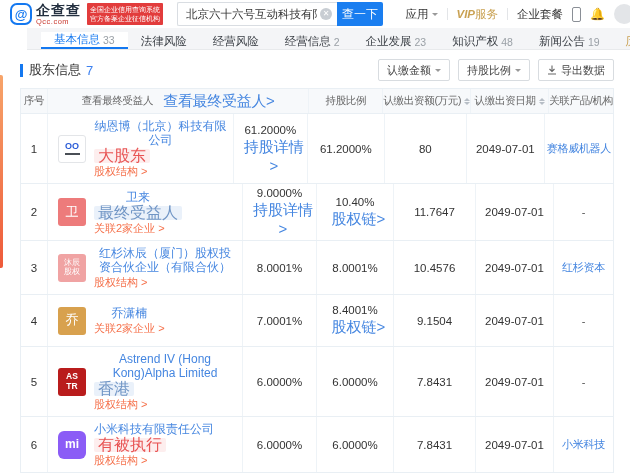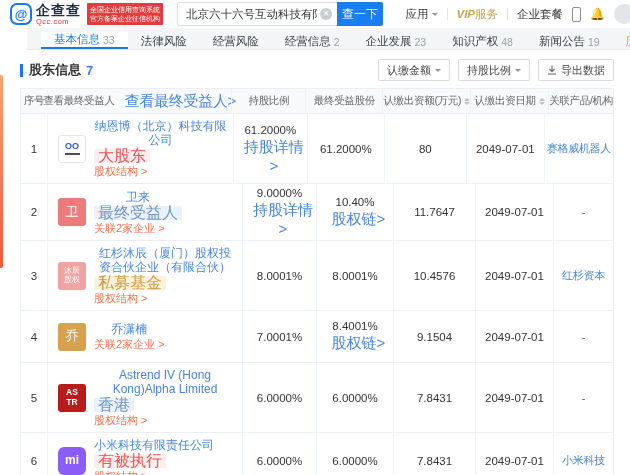--- a/index.html
+++ b/index.html
@@ -36,21 +36,21 @@
   
   .tabbar { height:22px; background:#f4f5f7; display:flex; align-items:flex-end; padding-left:14px; border-bottom:1px solid #e8eaec;margin-left:27px; }
   .tab { display:flex; align-items:center; padding:0 13px; font-size:11.5px; color:#3a3f45; cursor:pointer; white-space:nowrap; }
   .tab .cnt { color:#9aa0a6; margin-left:3px; font-size:10.5px; }
   .tab.active { background:#fff; color:#1478f0; border-bottom:2px solid #1478f0; }
   .tab.gold { color:#c9a152; }
 
   
   .content { padding:6px 16px 0 20px; }
   .sec-head { display:flex; justify-content:space-between; align-items:center; height:28px; }
-  .sec-title { display:flex; align-items:center; font-size:13px; font-weight:bold; color:#333; }
+  .sec-title { display:flex; align-items:center; font-size:13px; font-weight:normal; color:#333; }
   .accent-bar { width:3px; height:13px; background:#1478f0; margin-right:6px; }
   .sec-count { color:#3d81f0; margin-left:5px; }
   .btn-row { display:flex; gap:8px; }
   .btn { height:22px; border:1px solid #d8dce0; background:#fff; font-size:11px; color:#444; display:flex;
     align-items:center; padding:0 8px; border-radius:2px; gap:4px; cursor:pointer; }
 
   
   .stable { border:1px solid #e9eff4; margin-top:4px; }
   .t-head { display:flex; background:#f7f9fb; height:24px; align-items:center; font-size:10.5px; color:#666; }
   .t-row { display:flex; border-top:1px solid #e9eff4; align-items:stretch; min-height:52px; }
@@ -190,21 +190,20 @@
   </div>
 
   <div class="stable">
     <div class="t-head">
       <div class="h-cell c1 first">序号</div>
       <div class="h-cell c2">
         <span>查看最终受益人</span>
         <span class="cell-link">查看最终受益人&gt;</span>
       </div>
       <div class="h-cell c3">持股比例</div>
-      <div class="h-cell c4">最终受益股份</div>
       <div class="h-cell c5">
         <span>认缴出资额(万元)</span>
         <span class="sort-ic">
             <i class="up"></i>
             <i class="dn"></i>
           </span>
       </div>
       <div class="h-cell c6">
         <span>认缴出资日期</span>
         <span class="sort-ic">
@@ -273,23 +272,20 @@
         </div>
         <div class="t-row">
           <div class="cell c1 first num-cell">3</div>
           <div class="cell c2 sh-cell">
             <div class="avatar two" style="background: rgb(240, 163, 163);">
               <span>沐辰</span>
               <span>股权</span>
             </div>
             <div class="sh-info">
               <a class="sh-name">红杉沐辰（厦门）股权投资合伙企业（有限合伙）</a>
-              <div class="tagline">
-                <span class="tag yellow">私募基金</span>
-              </div>
               <a class="olink">股权结构 &gt;</a>
             </div>
           </div>
           <div class="cell c3">
             <span class="num-cell">8.0001%</span>
           </div>
           <div class="cell c4">
             <span class="num-cell">8.0001%</span>
           </div>
           <div class="cell c5 num-cell">10.4576</div>

